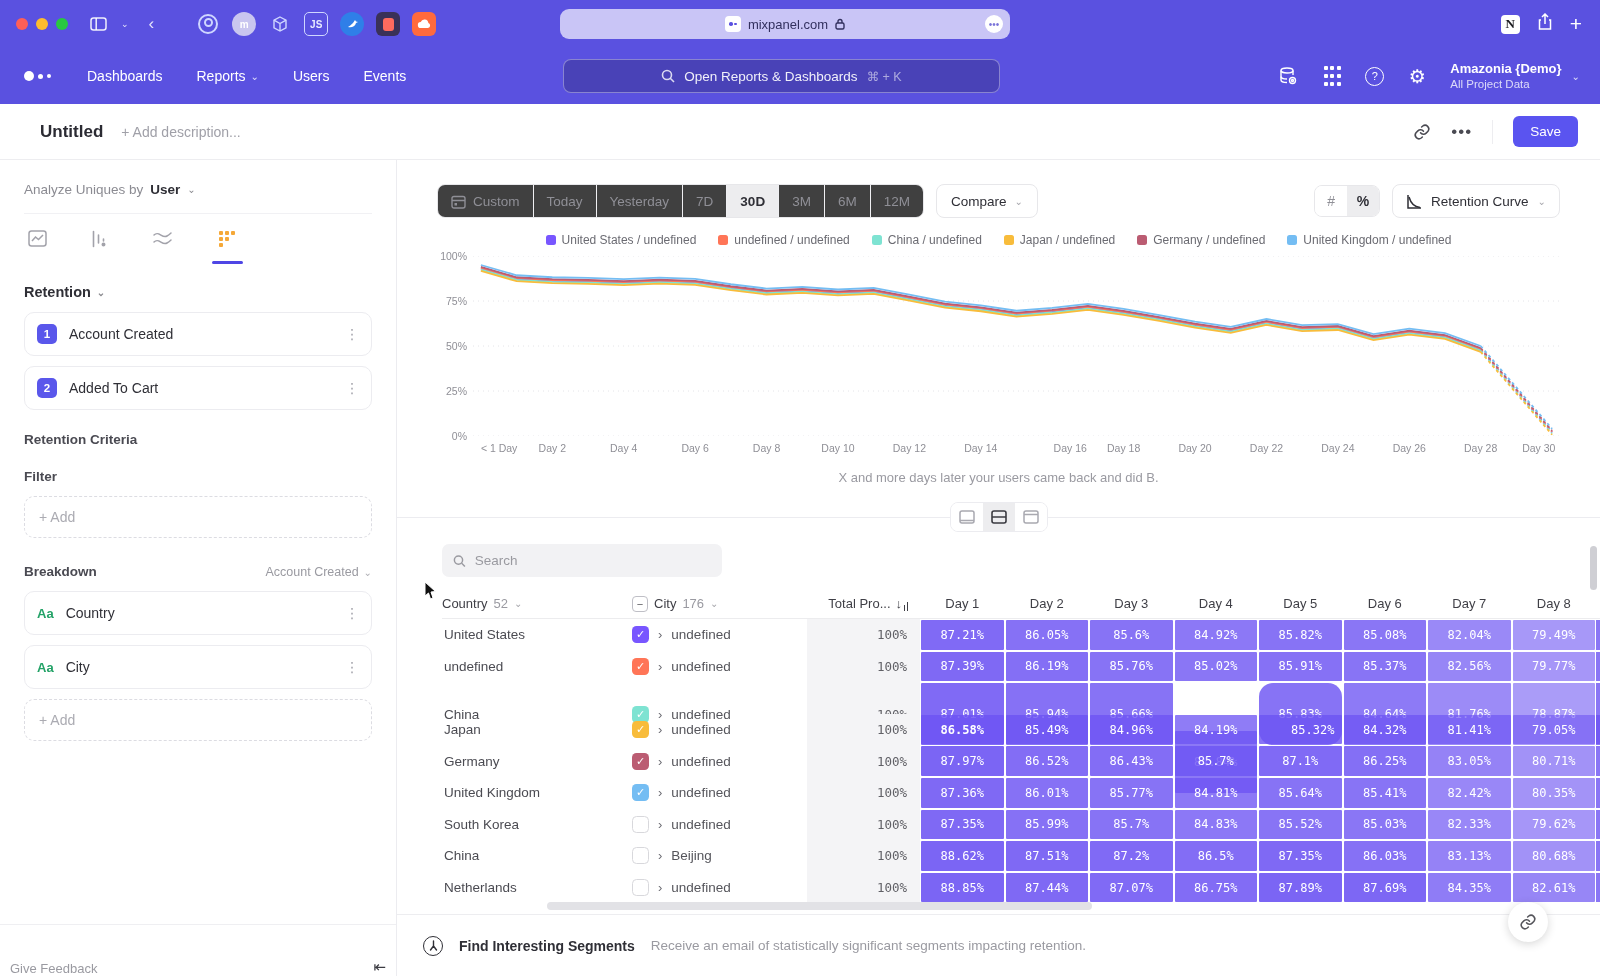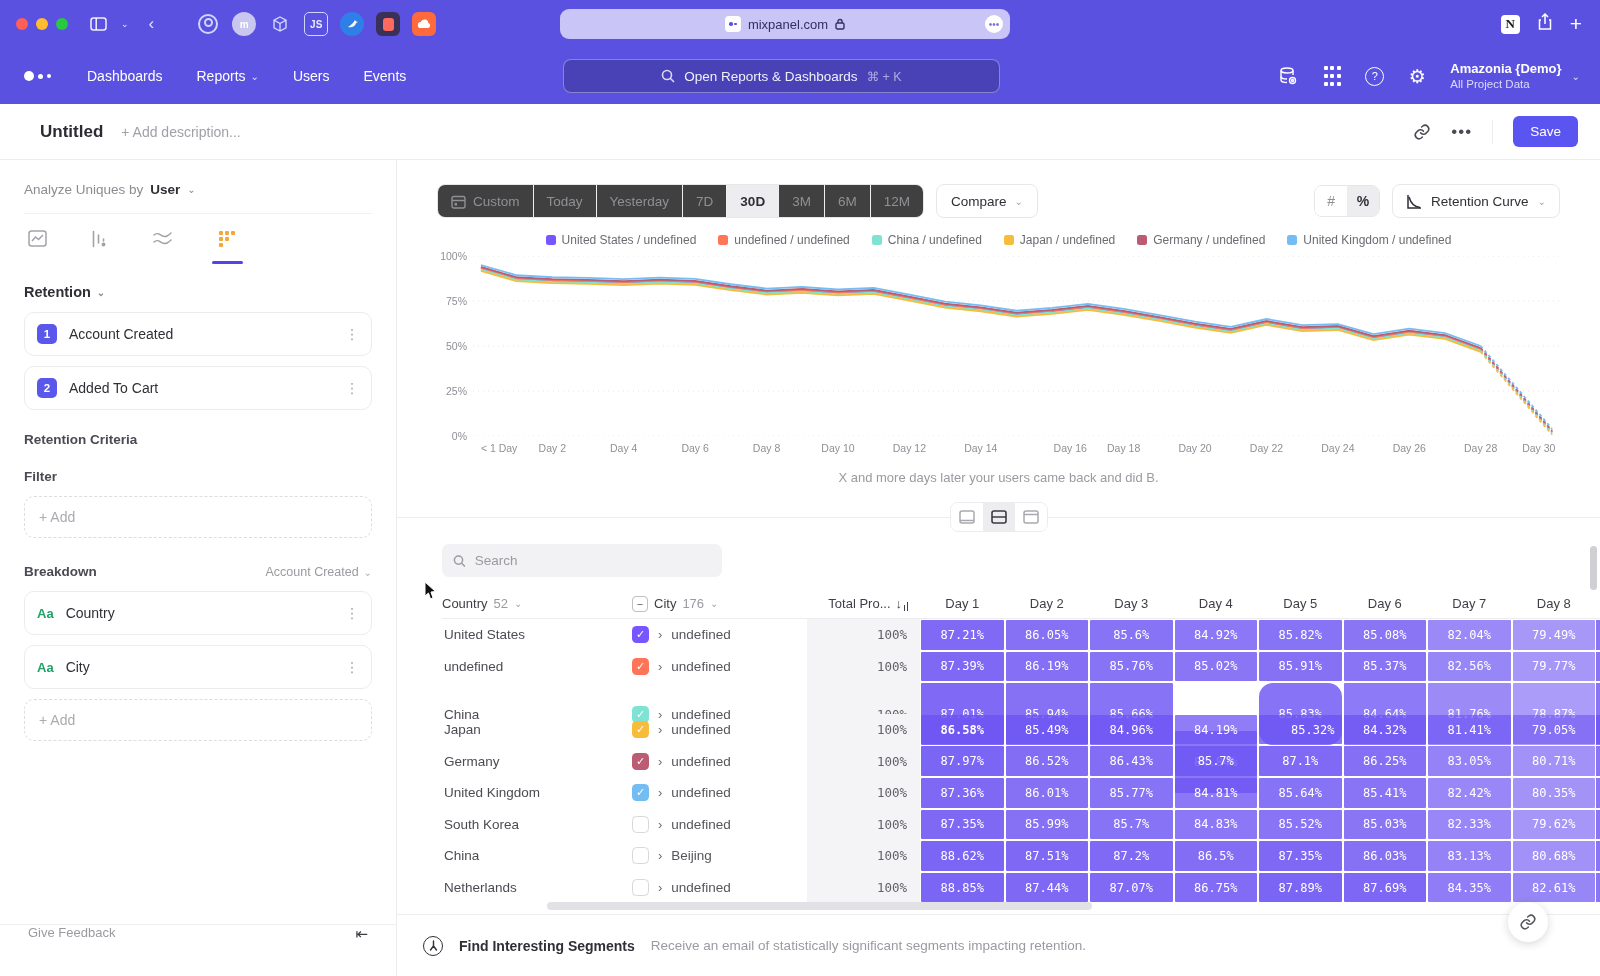--- a/index.html
+++ b/index.html
@@ -79,21 +79,21 @@
   .card-label { font-size:14px; color:#2f2f36; flex:1; }
   .kebab { color:#a2a2aa; font-size:14px; letter-spacing:0; }
   .sub-label { font-size:13.5px; font-weight:600; color:#4a4a52; margin:22px 0 12px; }
   .criteria .cond { margin-right:22px; }
   .criteria span { font-size:14px; color:#2f2f36; }
   .dashed { border:1px dashed #dcdce2; border-radius:10px; height:42px; display:flex; align-items:center; padding:0 14px; color:#ababb2; font-size:14px; margin-bottom:10px; }
   .bk-head { display:flex; align-items:baseline; justify-content:space-between; margin:26px 0 12px; }
   .bk-head .sub-label{ margin:0; }
   .bk-ev { font-size:12.5px; color:#9a9aa1; display:flex; gap:5px; align-items:center; }
   .aa { color:#23a267; font-size:13px; font-weight:bold; margin-right:12px; }
-  .sb-foot { position:absolute; left:0; right:0; bottom:0; height:52px; border-top:1px solid #efeff2; display:flex; align-items:flex-start; justify-content:space-between; padding:0 28px; }
+  .sb-foot { position:absolute; left:0; right:0; bottom:0; height:52px; border-top:1px solid #efeff2; display:flex; align-items:flex-end; justify-content:space-between; padding:0 10px; }
   .give-fb { font-size:13px; color:#9a9aa1; }
   .collapse-ic { color:#3b3b42; font-size:15px; }
 
   
   .chart-panel { height:358px; border-bottom:1px solid #ececf0; position:relative; padding:24px 40px 0 40px; flex-shrink:0; }
   .ctl-row { display:flex; align-items:center; }
   .seg-ctl { display:flex; border:1px solid #e7e7ea; border-radius:8px; overflow:hidden; height:34px; }
   .seg-ctl .seg { display:flex; align-items:center; gap:7px; padding:0 13px; font-size:13.5px; color:#8f8f96; border-right:1px solid #efeff2; background:#404040; }
   .seg-ctl .seg:last-child{ border-right:none; }
   .seg-ctl .seg.active { background:#ededef; color:#2f2f36; font-weight:600; }

